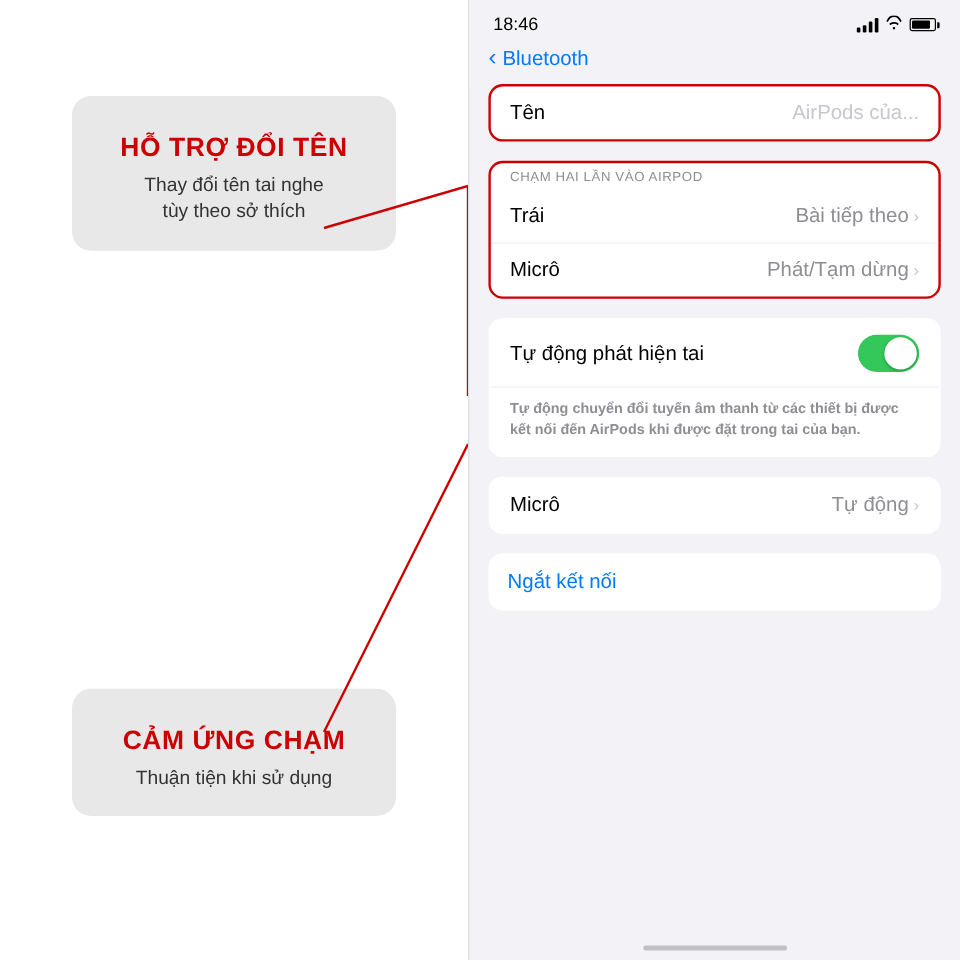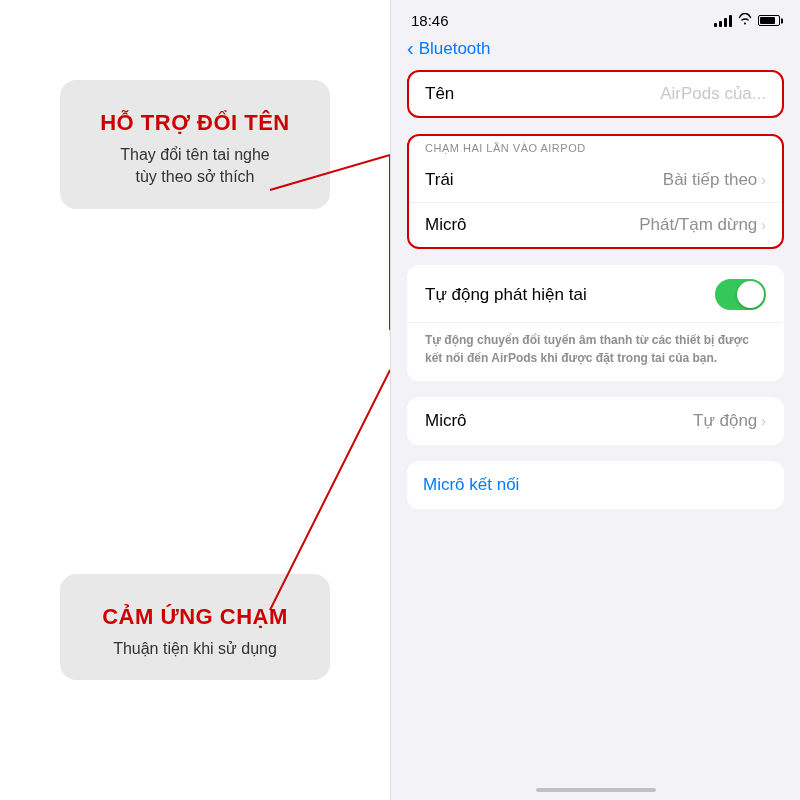--- a/index.html
+++ b/index.html
@@ -382,20 +382,20 @@
         <span class="setting-label">Micrô</span>
         <div class="setting-value">
           <span>Tự động</span>
           <span class="chevron-right">›</span>
         </div>
       </div>
     </div>
 
     <div class="action-section">
       <div class="action-row">
-        <span class="action-label">Micrô kết nối</span>
+        <span class="action-label">Ngắt kết nối</span>
       </div>
     </div>
 
   </div>
 
   <div class="home-indicator"></div>
 </div>
 
 </body></html>

